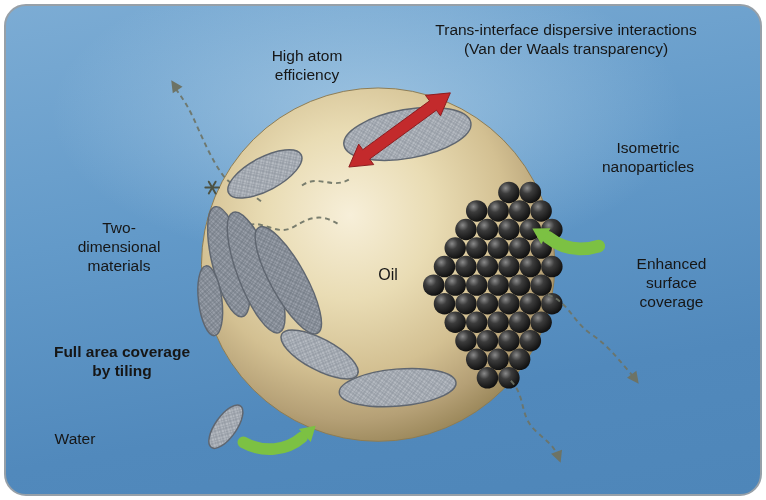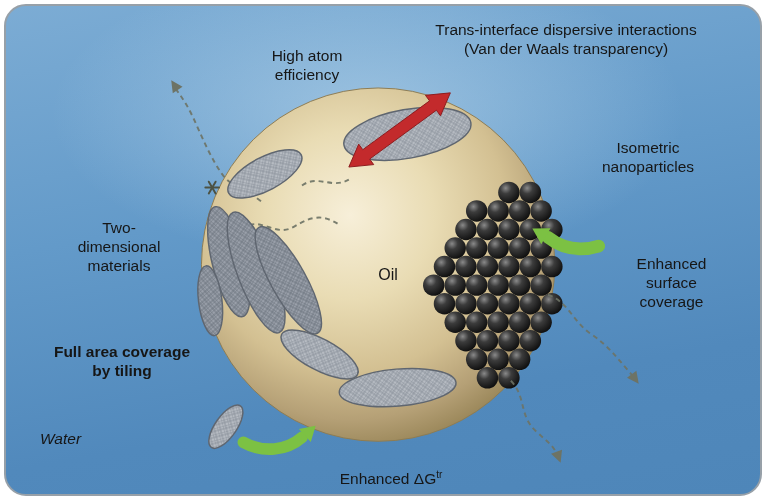--- a/index.html
+++ b/index.html
@@ -6,21 +6,21 @@
   .frame{position:relative;width:766px;height:500px;background:#ffffff;overflow:hidden;}
   .scene{position:absolute;left:4px;top:4px;right:4px;bottom:4px;border-radius:22px;
          border:2px solid #97a0a8;overflow:hidden;
          background:
            radial-gradient(ellipse 60% 45% at 48% 22%, rgba(195,222,240,.55), rgba(195,222,240,0) 70%),
            linear-gradient(170deg,#7cacd4 0%,#639ac9 40%,#5189bc 75%,#4e86b9 100%);}
   .scene-svg{position:absolute;left:0;top:0;width:100%;height:100%;}
   .label{position:absolute;font-size:15.5px;line-height:19px;color:#161616;
          text-align:center;white-space:pre-line;}
   .label sup{font-size:10px;vertical-align:super;line-height:0;}
-  .label.left{text-align:left;font-style:italic;}
+  .label.left{text-align:center;}
 </style>
 </head>
 <body>
 
 <div class="frame">
  <div class="scene">
 
   <svg class="scene-svg" viewBox="0 0 766 500">
     <defs>
       <radialGradient id="sphereGrad" cx="42%" cy="36%" r="68%">
@@ -161,19 +161,16 @@
 
   <div class="label" style="left:608px;top:248px;width:115px;">Enhanced
 surface
 coverage</div>
 
   <div class="label" style="left:36px;top:336px;width:160px;font-weight:bold;">Full area coverage
 by tiling</div>
 
   <div class="label left" style="left:34px;top:423px;width:70px;">Water</div>
 
-  <div class="label" style="left:295px;top:444px;width:180px;">
-    <span>Enhanced ΔG</span><sup>tr</sup>
-  </div>
 
 
  </div>
 </div>
 
 </body></html>

